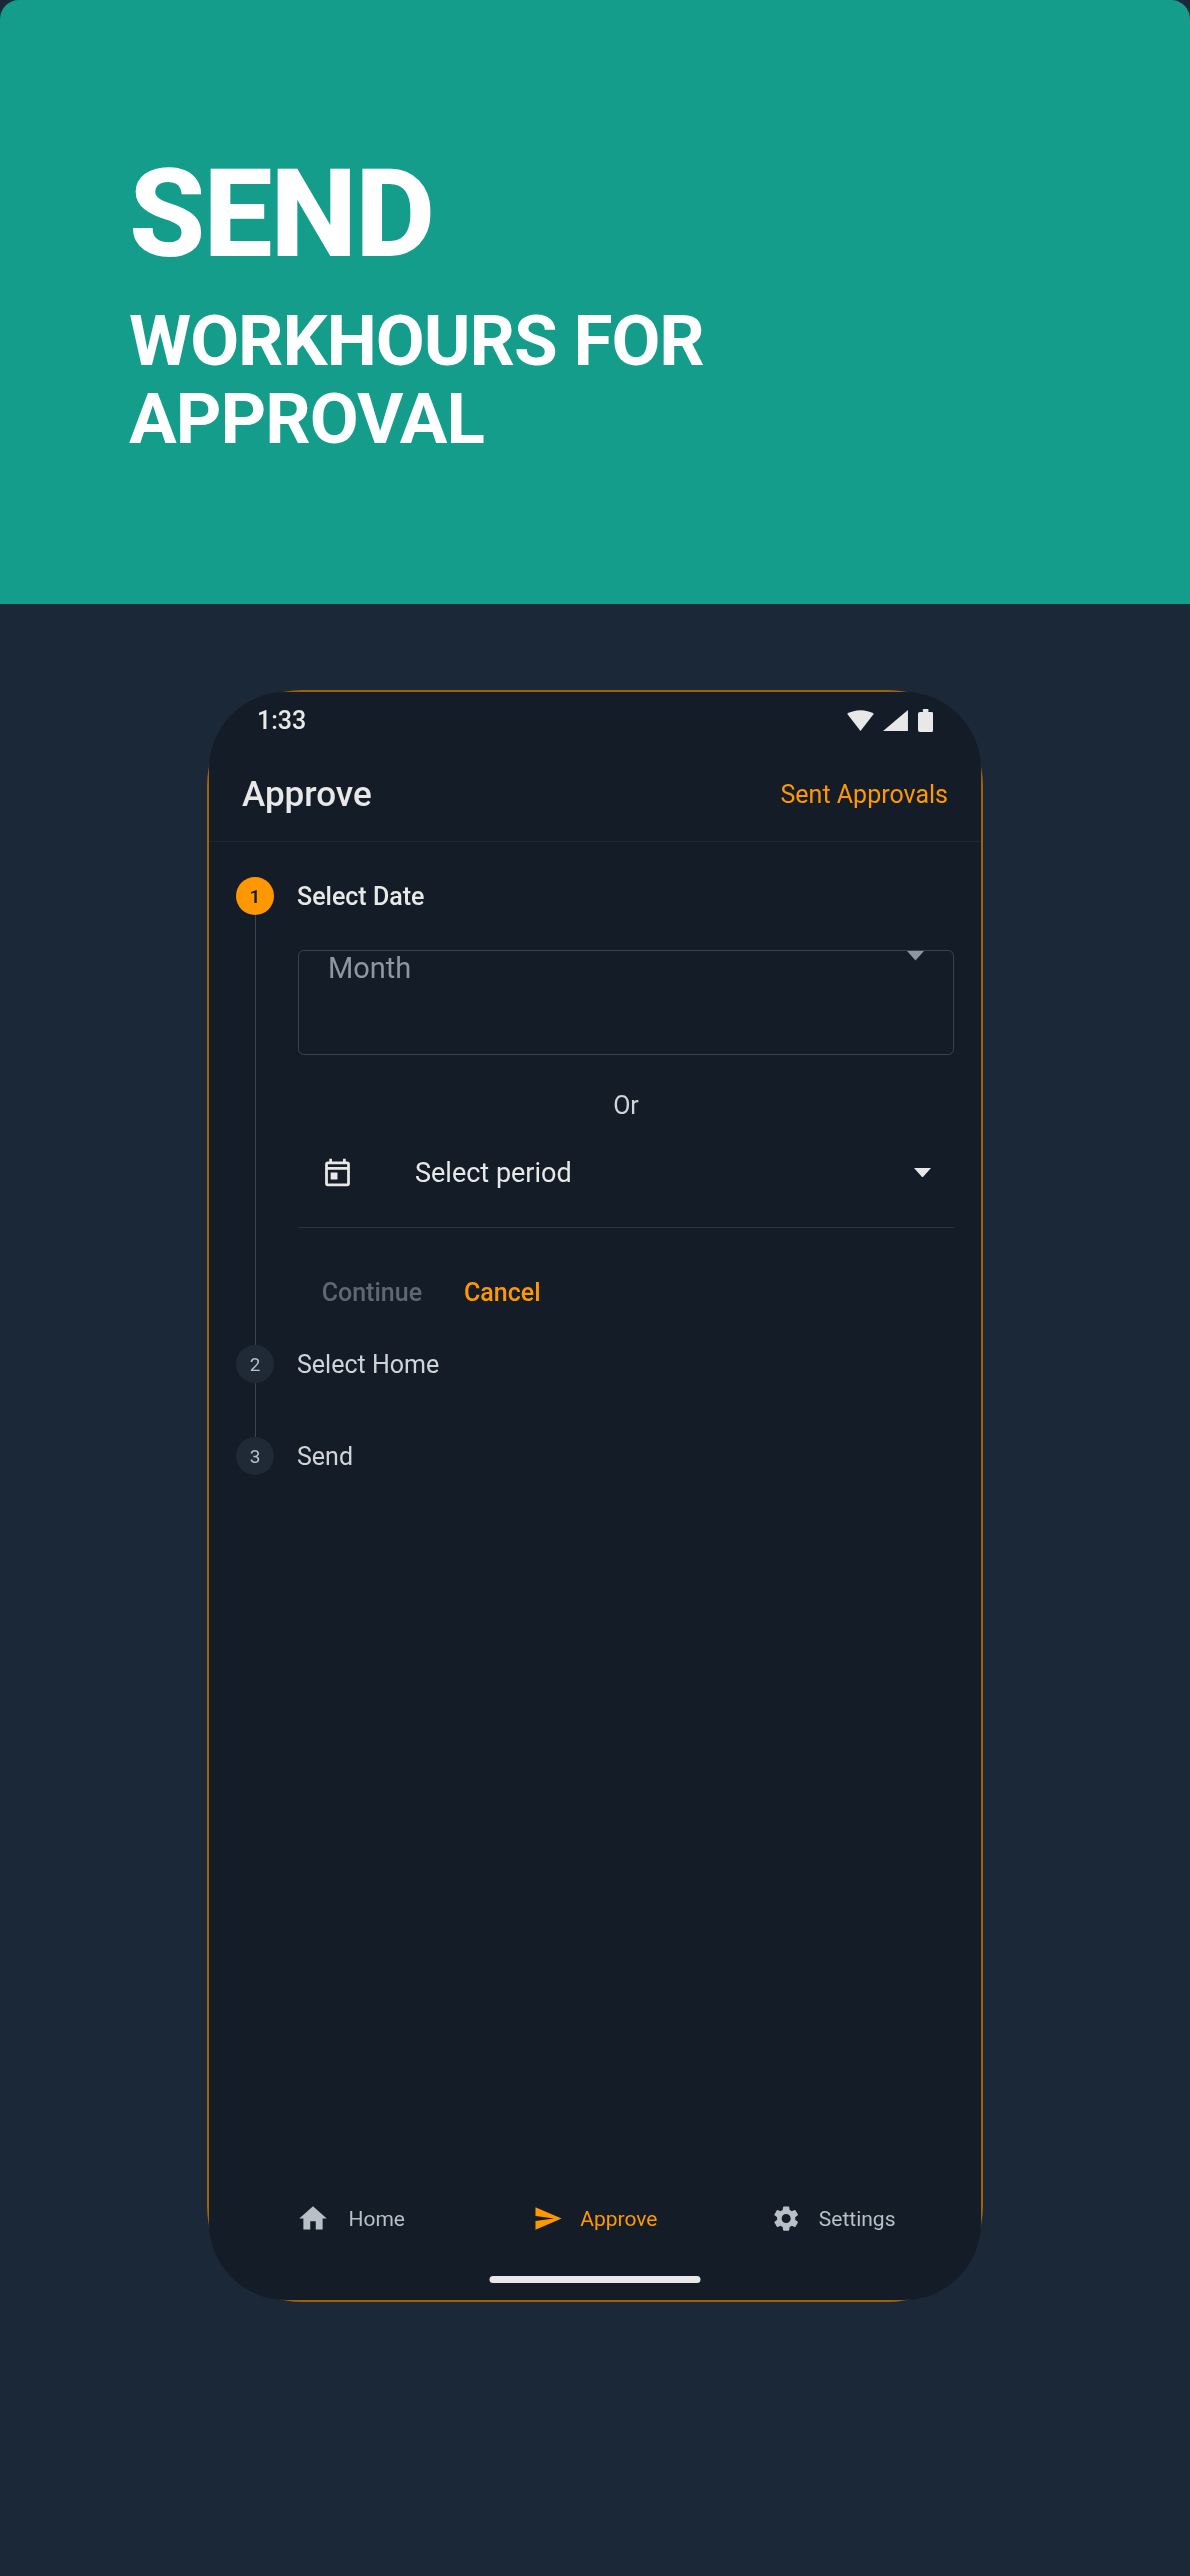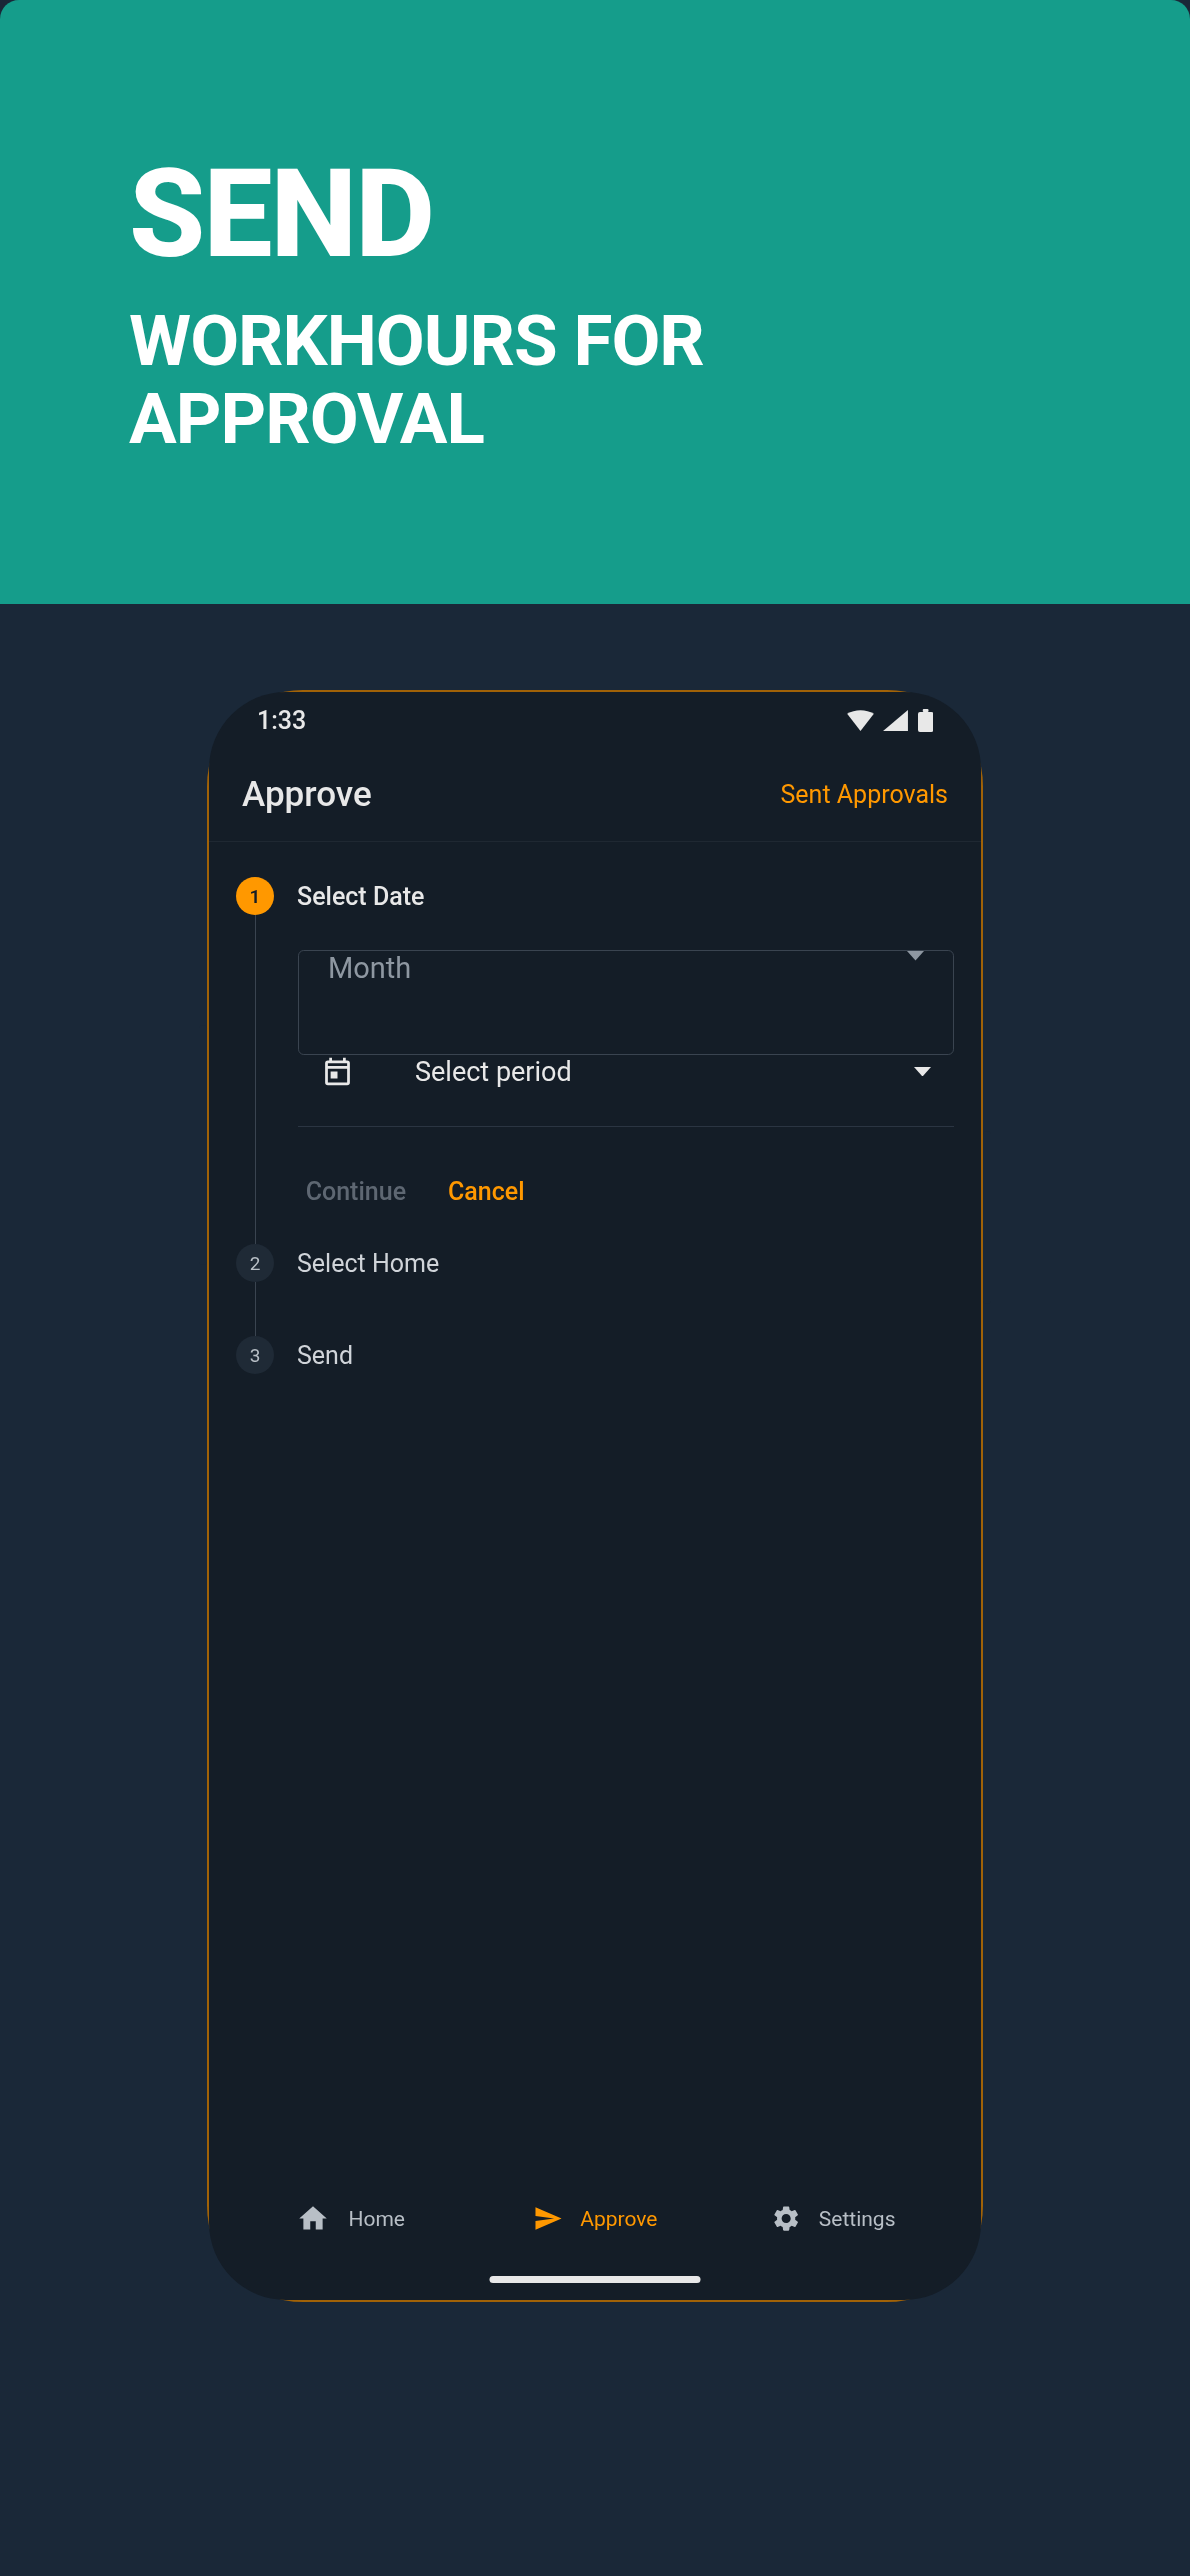--- a/index.html
+++ b/index.html
@@ -194,20 +194,21 @@
   }
   .action-row {
     display: flex;
     gap: 42px;
     padding: 50px 7.7px 0;
   }
   .btn-continue {
     color: #5e6772;
     font-size: 25px;
     font-weight: 500;
+    margin-left: 16px;
   }
   .btn-cancel {
     color: #ff9800;
     font-size: 25px;
     font-weight: 500;
   }
   .nav {
     height: 134px;
     display: flex;
     justify-content: space-around;
@@ -284,20 +285,21 @@
 
           <div class="step-body">
 
             <div class="month-field">
               <span>Month</span>
               <svg width="17" height="9.6" viewBox="0 0 18 10">
                   <path fill="#8e97a1" d="M0 0 L18 0 L9 10 Z"></path>
                 </svg>
             </div>
 
+            <div class="or-text">Or</div>
 
             <div class="period-row">
               <svg width="33" height="33" viewBox="0 0 24 24">
                   <path fill="#e8e8e8" d="M19 4h-1V2h-2v2H8V2H6v2H5a2 2 0 0 0-2 2v14a2 2 0 0 0 2 2h14a2 2 0 0 0 2-2V6a2 2 0 0 0-2-2zm0 16H5V10h14v10zM5 8V6h14v2H5zm2 4h5v5H7v-5z"></path>
                 </svg>
               <span class="period-label">Select period</span>
               <svg width="17" height="9.6" viewBox="0 0 18 10">
                   <path fill="#e8e8e8" d="M0 0 L18 0 L9 10 Z"></path>
                 </svg>
             </div>

